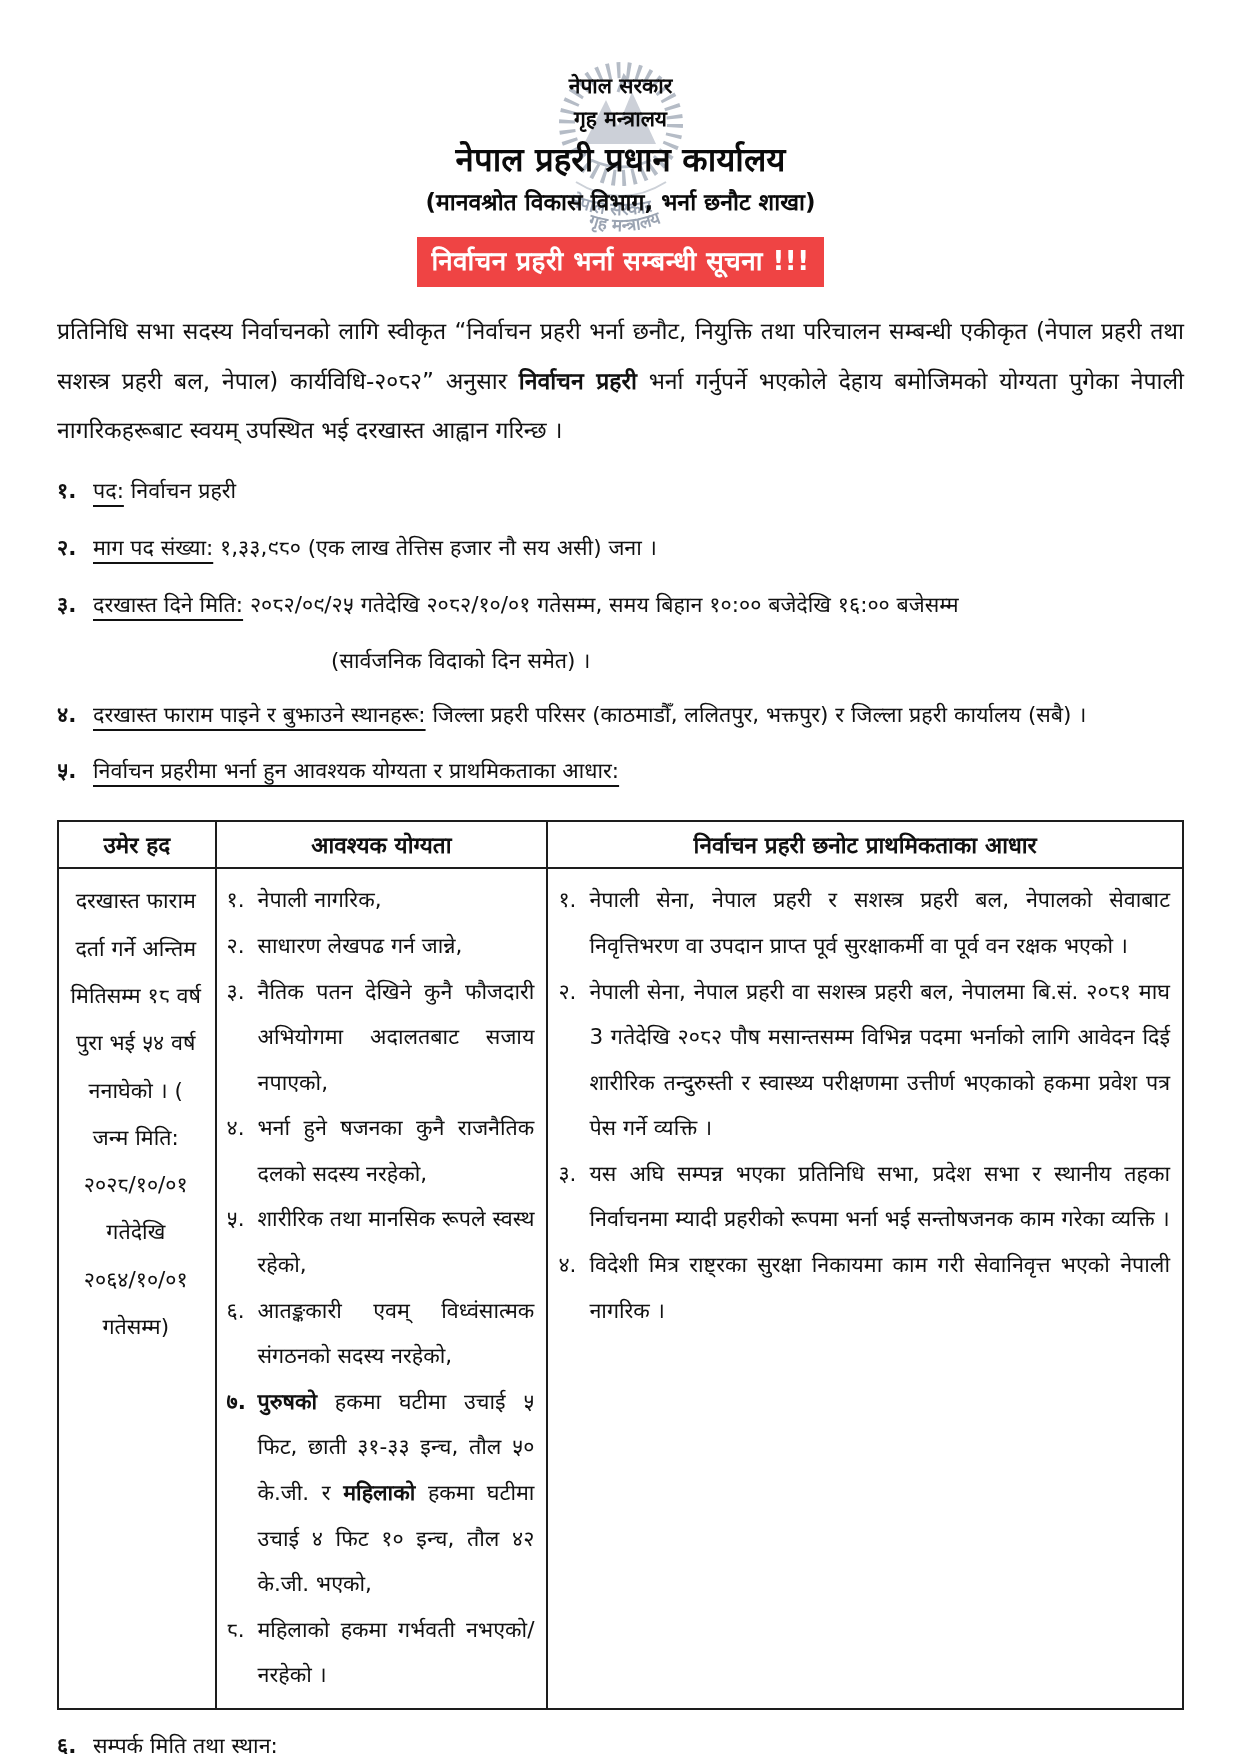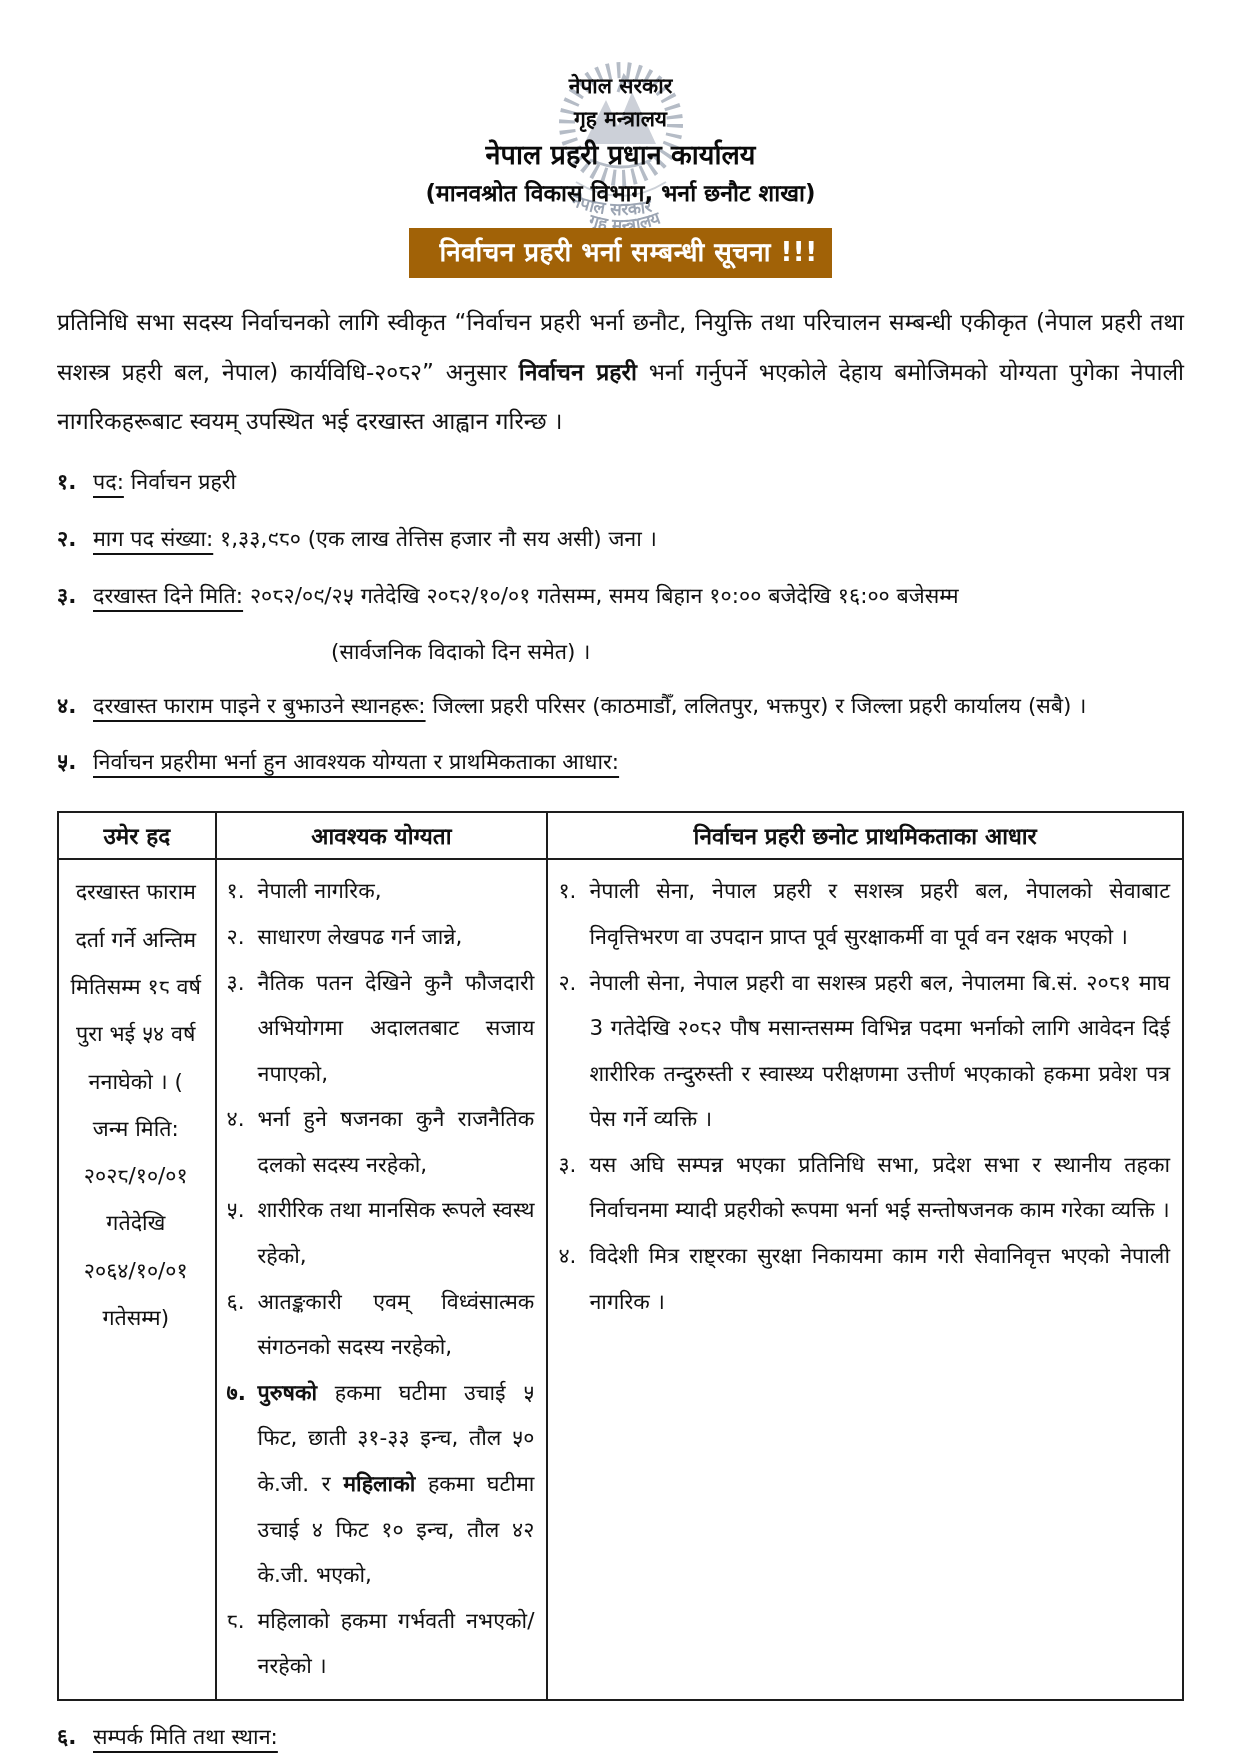--- a/index.html
+++ b/index.html
@@ -6,25 +6,25 @@
   .page{
     width:1241px;height:1754px;background:#ffffff;color:#111;
     font-family:"DejaVu Sans","Liberation Sans",sans-serif;
     box-sizing:border-box;padding:70px 57px 20px 57px;position:relative;overflow:hidden;
   }
   
   .header{position:relative;text-align:center;z-index:1;}
   .emblem{position:absolute;left:50%;top:-28px;transform:translateX(-50%);z-index:0;}
   .h-line{position:relative;z-index:2;font-weight:bold;color:#0a0a0a;}
   .h-small{font-size:21px;line-height:1.55;}
-  .h-big{font-size:27px;line-height:1.5;}
+  .h-big{font-size:33px;line-height:1.5;}
   .h-mid{font-size:23px;line-height:1.5;}
   
   .title-wrap{text-align:center;margin-top:18px;position:relative;z-index:2;}
-  .notice-title{display:inline-block;background:#a16207;color:#fff;font-weight:bold;font-size:26px;padding:5px 14px 9px 30px;letter-spacing:.5px;}
+  .notice-title{display:inline-block;background:#ef4444;color:#fff;font-weight:bold;font-size:26px;padding:5px 14px 9px 14px;letter-spacing:.5px;}
   
   .intro{margin:20px 0 0 0;font-size:23px;line-height:2.15;text-align:justify;}
   .b{font-weight:bold;}
   
   .item{display:flex;gap:12px;margin-top:15px;font-size:21.5px;line-height:1.95;align-items:flex-start;}
   .item .num{font-weight:bold;min-width:24px;flex:0 0 auto;}
   .item .body{flex:1;}
   .lbl{font-weight:normal;text-decoration:underline;text-decoration-thickness:2px;text-underline-offset:7px;}
   .cont-line{margin-left:274px;font-size:21.5px;line-height:1.6;margin-top:18px;}
   

